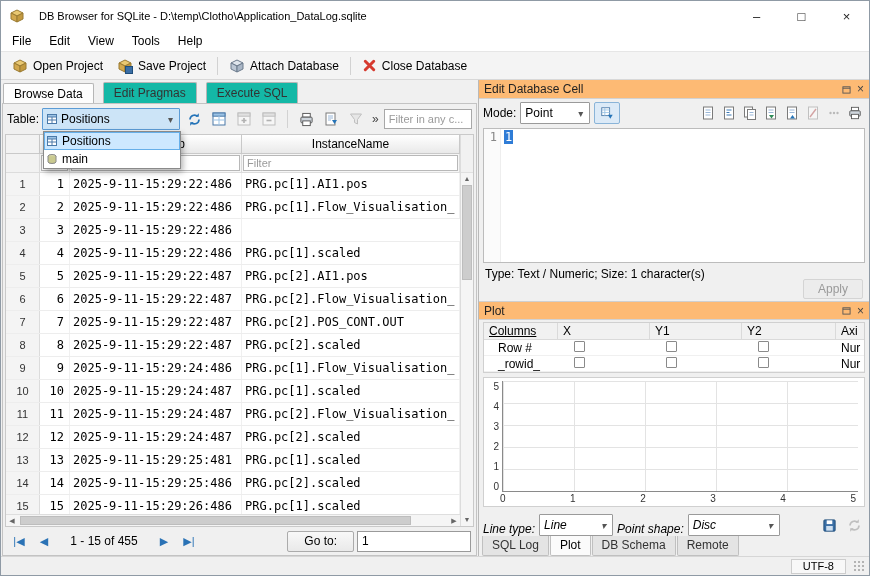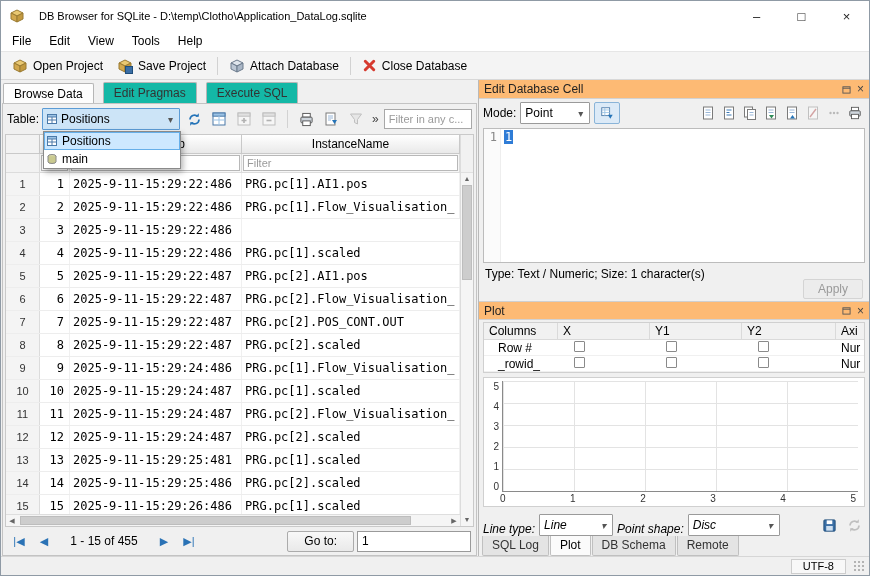--- a/index.html
+++ b/index.html
@@ -101,21 +101,21 @@
   .ed-content { padding:1px 0 0 3px; }
   .sel { background:#2f7cd6; color:#fff; padding:0 1px; }
   .cell-info { height:36px; display:flex; padding:2px 6px; gap:6px; flex:0 0 auto; }
   .ci-lines { flex:1; line-height:1.3; white-space:nowrap; overflow:hidden; }
   .apply-btn { align-self:flex-end; height:20px; padding:0 14px; background:#ececec; border:1px solid #d4d4d4; border-radius:2px; color:#9a9a9a; display:flex; align-items:center; }
 
   .dock2 { border-top:1px solid #cfcfcf; }
   .plot-cols { margin:2px 4px; border:1px solid #d0d0d0; background:#fff; flex:0 0 auto; }
   .pc-head { height:17px; display:flex; background:#f1f1f1; border-bottom:1px solid #dadada; }
   .pch { display:flex; align-items:center; padding-left:5px; border-right:1px solid #dadada; overflow:hidden; white-space:nowrap; }
-  .c-name { width:74px; } .c-x { width:92px; } .c-y1 { width:92px; } .c-y2 { width:94px; } .c-axis { flex:1; border-right:none; }
+  .c-name { width:74px;text-decoration:underline; } .c-x { width:92px; } .c-y1 { width:92px; } .c-y2 { width:94px; } .c-axis { flex:1; border-right:none; }
   .pc-row { height:16px; display:flex; align-items:center; border-bottom:1px solid #f0f0f0; }
   .pc-name { width:74px; padding-left:14px; overflow:hidden; white-space:nowrap; }
   .pc-cb { width:92px; padding-left:16px; } .pc-cb3 { width:94px; padding-left:16px; }
   .pc-axis { flex:1; padding-left:5px; overflow:hidden; white-space:nowrap; }
   .checkbox { display:inline-block; width:11px; height:11px; background:#fff; border:1px solid #8a8a8a; border-radius:1px; }
 
   .plot-canvas { height:130px; margin:2px 4px; background:#fff; border:1px solid #d0d0d0; display:grid; grid-template-columns:16px 1fr; grid-template-rows:1fr 13px; padding:3px 6px 1px 2px; flex:0 0 auto; }
   .y-labels { display:flex; flex-direction:column; justify-content:space-between; align-items:flex-end; padding-right:3px; font-size:10px; color:#333; }
   .plot-grid { border-left:1px solid #8a8a8a; border-bottom:1px solid #8a8a8a;
     background-image:linear-gradient(to right,#e3e3e3 1px,transparent 1px),linear-gradient(to bottom,#e3e3e3 1px,transparent 1px);

